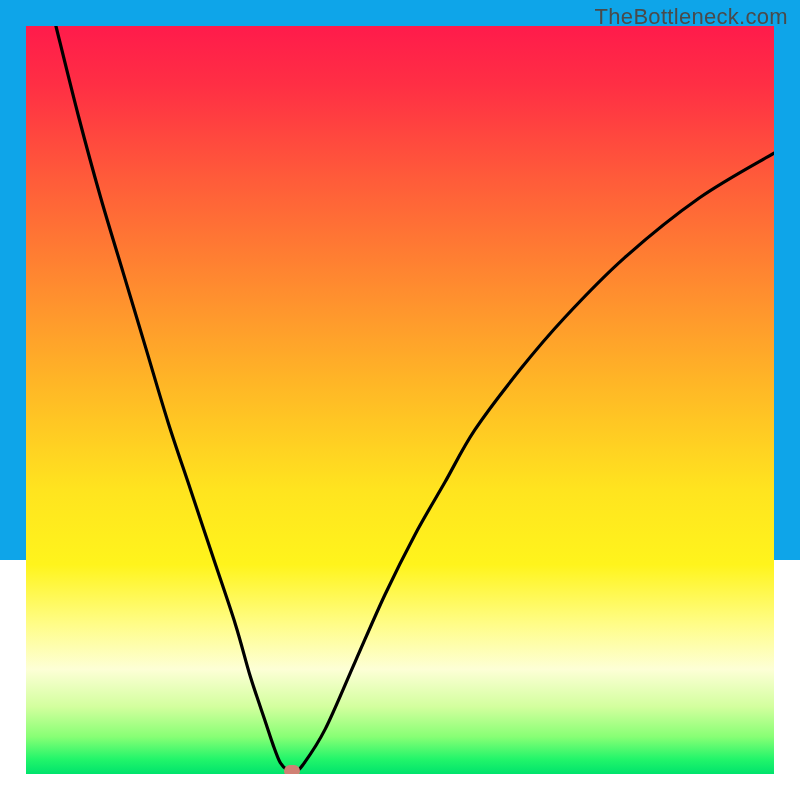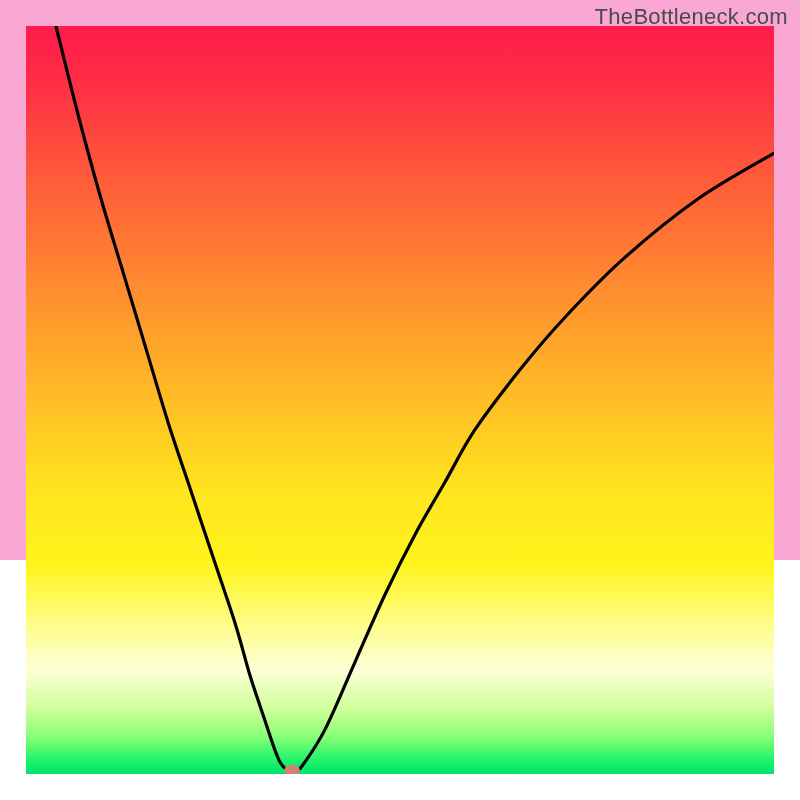--- a/index.html
+++ b/index.html
@@ -8,21 +8,21 @@
     width: 800px;
     height: 800px;
     background: #ffffff;
     font-family: Arial, Helvetica, sans-serif;
     overflow: hidden;
   }
   .frame {
     position: relative;
     width: 800px;
     height: 560px;
-    background: #f9a8d4;
+    background: #0ea5e9;
     box-sizing: border-box;
   }
   .watermark {
     position: absolute;
     top: 4px;
     right: 12px;
     color: #4a4a4a;
     font-size: 22px;
     font-weight: 500;
     letter-spacing: 0.3px;

